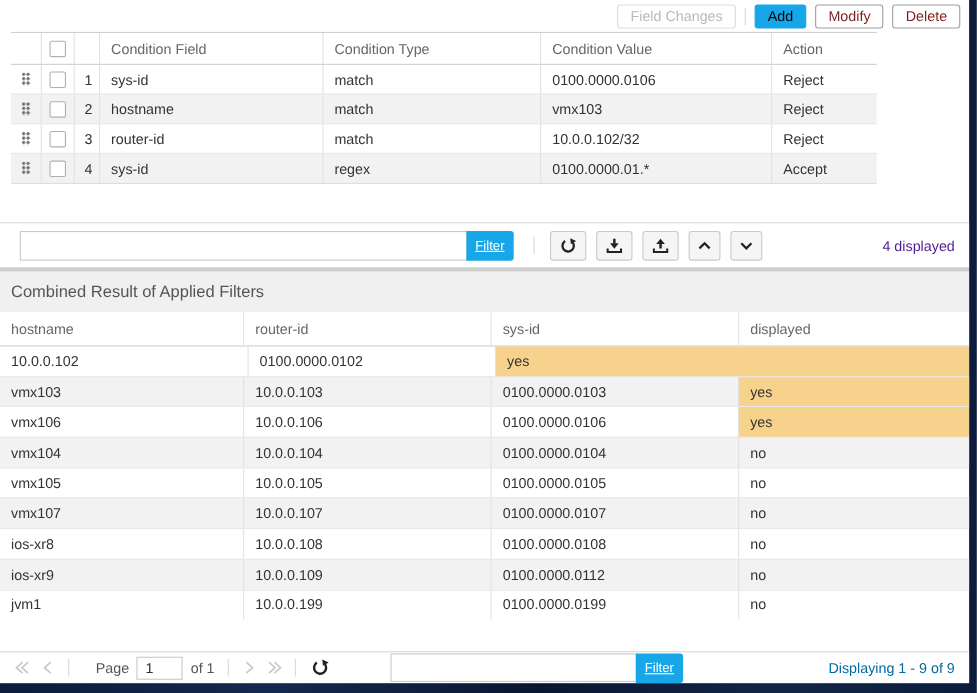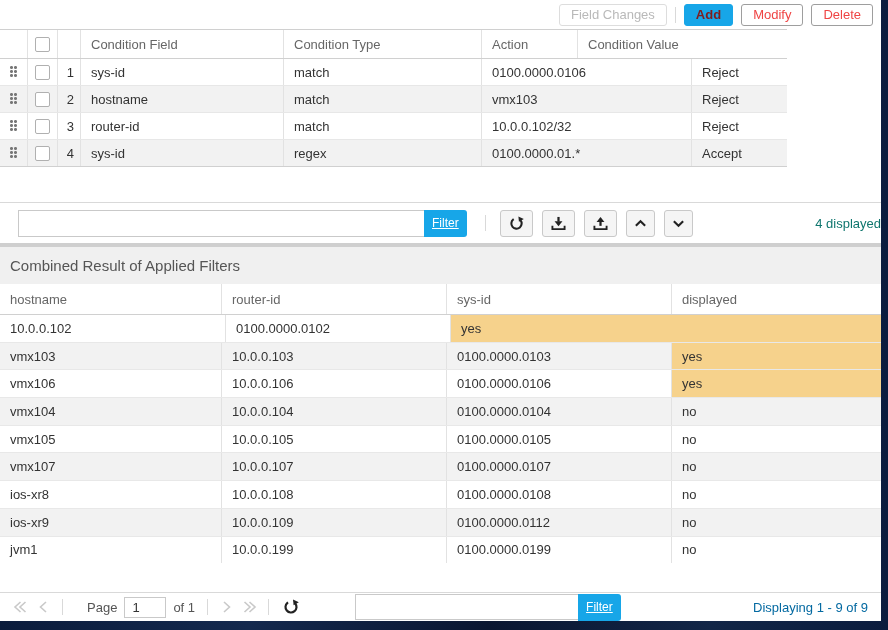--- a/index.html
+++ b/index.html
@@ -5,27 +5,27 @@
   html,body{margin:0;padding:0;width:888px;height:630px;overflow:hidden;}
   body{
     background:linear-gradient(90deg,#0b1c3c 0%,#14294e 28%,#0a1631 55%,#122647 80%,#0b1c3e 100%);
     font-family:"Liberation Sans",sans-serif;font-size:13px;color:#333;
     position:relative;
   }
   .panel{position:absolute;left:0;top:0;width:881px;height:621px;background:#fff;}
 
   
   .topbar{position:absolute;top:0;left:0;right:0;height:29px;display:flex;justify-content:flex-end;align-items:center;gap:8px;padding-right:8px;box-sizing:border-box;}
-  .btn{height:22px;padding:0 11px;font-family:"Liberation Sans",sans-serif;font-size:13px;border-radius:3px;border:1px solid #9e9e9e;background:#fff;color:#ef4444;cursor:pointer;line-height:20px;}
+  .btn{height:22px;padding:0 11px;font-family:"Liberation Sans",sans-serif;font-size:13px;border-radius:3px;border:1px solid #9e9e9e;background:#fff;color:#7f1d1d;cursor:pointer;line-height:20px;}
   .btn.disabled{border-color:#ddd;color:#b9b9b9;}
-  .btn.primary{background:var(--accent);border-color:var(--accent);color:#7f1d1d;font-weight:bold;}
+  .btn.primary{background:var(--accent);border-color:var(--accent);color:#000000;}
   .vsep{width:1px;height:16px;background:#d9d9d9;}
 
   
-  .grid-top{position:absolute;top:29px;left:0;width:787px;border-top:1px solid #d0d0d0;border-bottom:1px solid #d0d0d0;box-sizing:border-box;}
+  .grid-top{position:absolute;top:29px;left:10px;width:787px;border-top:1px solid #d0d0d0;border-bottom:1px solid #d0d0d0;box-sizing:border-box;}
   .g-head{display:flex;height:28px;align-items:stretch;border-bottom:1px solid #d0d0d0;color:#666;background:#fff;}
   .rows > div{display:flex;height:26px;align-items:stretch;}
   .rows > div + div{border-top:1px solid #e7e7e7;}
   .rows > div:nth-of-type(even){background:var(--alt);}
   .c{padding-left:10px;overflow:hidden;white-space:nowrap;display:flex;align-items:center;box-sizing:border-box;}
   .c + .c{border-left:1px solid #e2e2e2;}
   .w-drag{width:27px;justify-content:center;padding-left:0;}
   .w-cb{width:30px;justify-content:center;padding-left:0;}
   .w-num{width:23px;justify-content:flex-end;padding:0 6px 0 0;}
   .w-field{width:203px;}
@@ -36,21 +36,21 @@
   .dots{width:8px;height:12px;display:inline-block;background-image:radial-gradient(circle at 1.5px 1.5px,#777 1.3px,transparent 1.6px);background-size:4px 4px;}
 
   
   .ftoolbar{position:absolute;top:202px;left:0;width:881px;height:41px;border-top:1px solid #d9d9d9;display:flex;align-items:center;padding-left:18px;box-sizing:border-box;background:#fff;}
   .txt-input{height:27px;border:1px solid #c9c9c9;box-sizing:border-box;padding:0 7px;font-family:"Liberation Sans",sans-serif;font-size:13px;color:#333;outline:none;}
   .f-input{width:407px;}
   .fbtn{height:27px;min-width:38px;padding:0 8px;background:var(--accent);color:#fff;border:none;border-radius:0 3px 3px 0;font-family:"Liberation Sans",sans-serif;font-size:12px;cursor:pointer;margin-left:-1px;text-decoration:underline;}
   .ftoolbar .vsep{margin:0 14px 0 18px;}
   .ibtn{width:33px;height:27px;background:#f5f5f5;border:1px solid #c9c9c9;border-radius:3px;display:flex;align-items:center;justify-content:center;margin-right:9px;color:#222;cursor:pointer;padding:0;}
   .ibtn.narrow{width:29px;}
-  .count-label{margin-left:auto;color:#0f766e;}
+  .count-label{margin-left:auto;padding-right:13px;color:#4c1d95;}
 
   
   .divider{position:absolute;top:243px;left:0;width:881px;height:4px;background:#cfcfcf;}
   .section-title{position:absolute;top:247px;left:0;width:881px;height:37px;background:var(--secbg);display:flex;align-items:center;padding-left:10px;box-sizing:border-box;font-size:15px;color:#555;}
   .grid-bottom{position:absolute;top:284px;left:0;width:881px;}
   .b-head{display:flex;height:30px;align-items:stretch;border-bottom:1px solid #d0d0d0;color:#666;background:#fff;}
   .brows > div{display:flex;height:26.7px;align-items:stretch;}
   .brows > div + div{border-top:1px solid #e8e8e8;}
   .brows > div:nth-of-type(even){background:var(--alt);}
   .bw-host{width:221px;}
@@ -84,22 +84,22 @@
 
   <div class="grid-top">
     <div class="g-head">
       <div class="c w-drag"></div>
       <div class="c w-cb">
           <span class="checkbox"></span>
         </div>
       <div class="c w-num"></div>
       <div class="c w-field">Condition Field</div>
       <div class="c w-type">Condition Type</div>
+      <div class="c w-value">Condition Value</div>
       <div class="c w-action">Action</div>
-      <div class="c w-value">Condition Value</div>
     </div>
     <div class="rows">
 
         <div>
           <div class="c w-drag">
             <span class="dots"></span>
           </div>
           <div class="c w-cb">
             <span class="checkbox"></span>
           </div>

